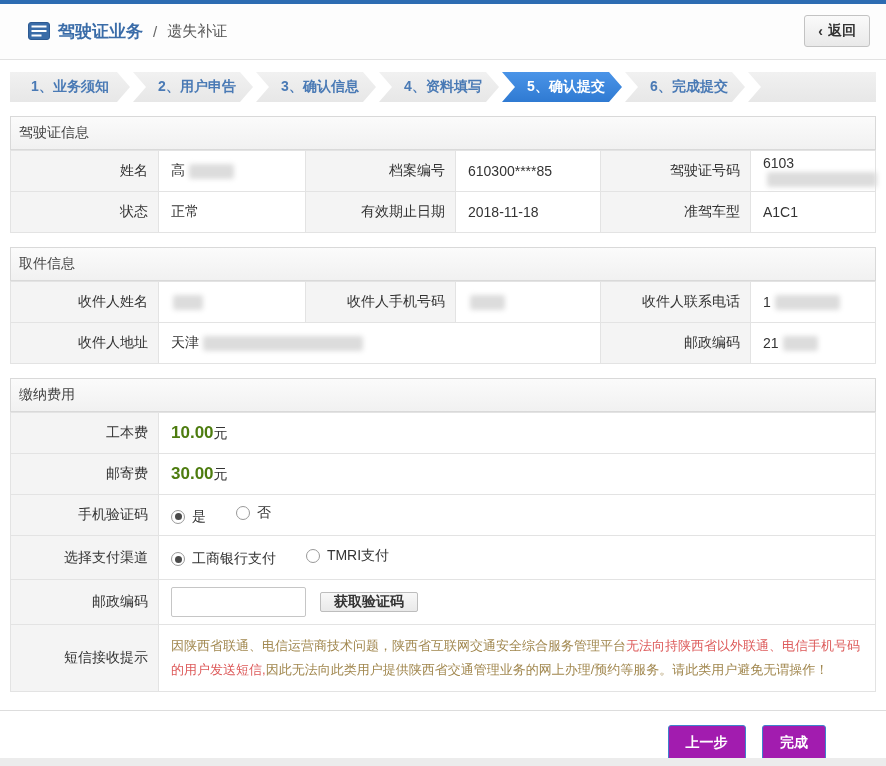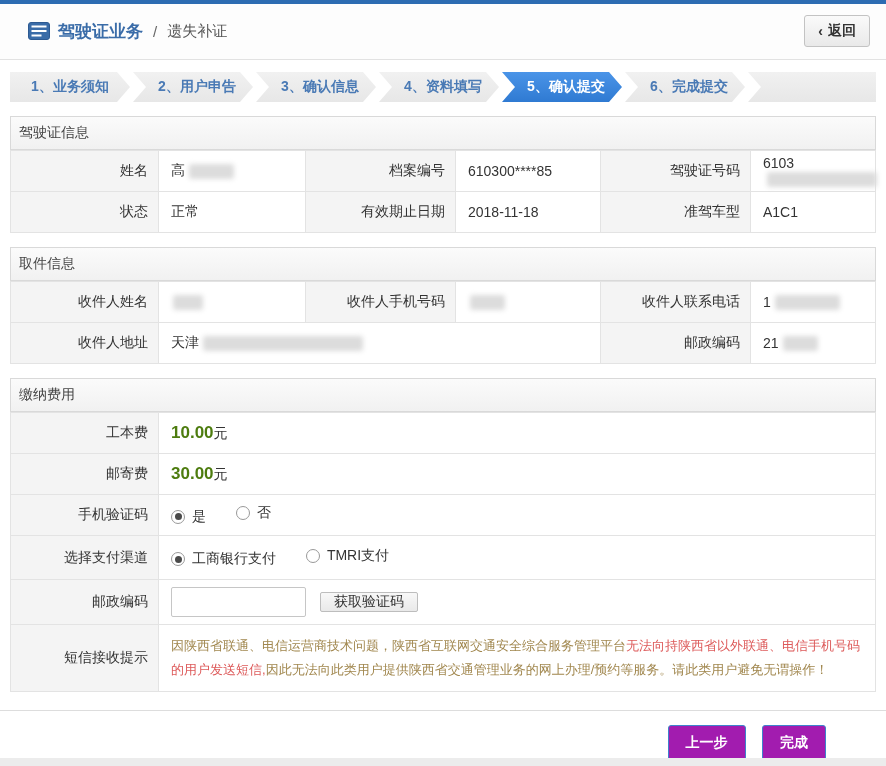--- a/index.html
+++ b/index.html
@@ -83,21 +83,21 @@
     width:14px; height:14px; border:1px solid #999; border-radius:50%;
     background:#fff; display:inline-flex; align-items:center; justify-content:center;
   }
   .radio.checked::after { content:""; width:7px; height:7px; border-radius:50%; background:#4a4a4a; }
 
   .code-input {
     width:135px; height:30px; border:1px solid #c6c6c6; border-radius:2px;
     padding:0 6px; font-size:14px; font-family:inherit; vertical-align:middle;
   }
   .code-btn {
-    margin-left:10px; padding:0 13px; font-size:14px; font-weight:normal; color:#333;
+    margin-left:10px; padding:0 13px; font-size:14px; font-weight:bold; color:#333;
     background:linear-gradient(#f8f8f8,#e9e9e9); border:1px solid #bdbdbd; border-radius:2px;
     cursor:pointer; vertical-align:middle; font-family:inherit;
   }
 
   td.notice-cell { padding:9px 14px 9px 12px; height:auto; }
   .notice { font-size:13px; line-height:24px; color:#a1874e; }
   .notice .hl { color:#dd5a5a; }
 
   
   .footer {

